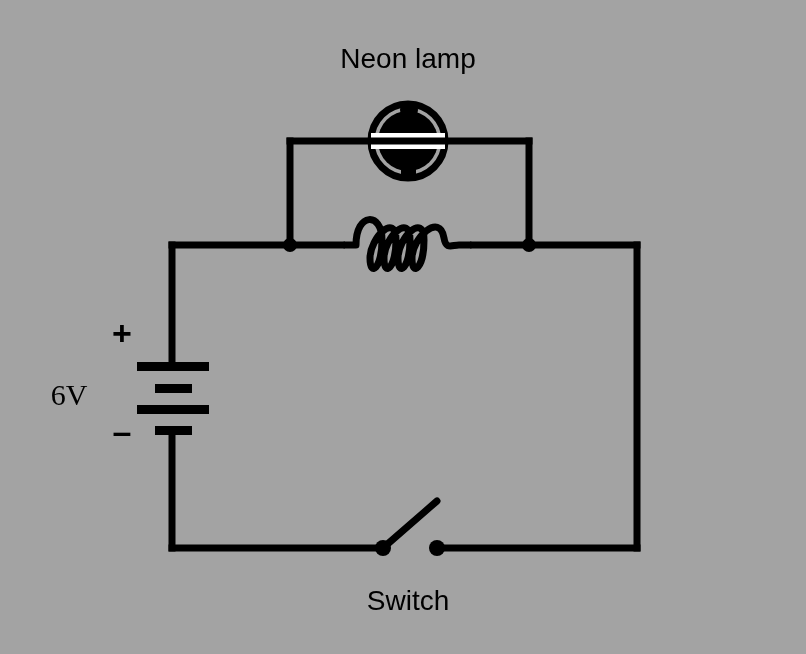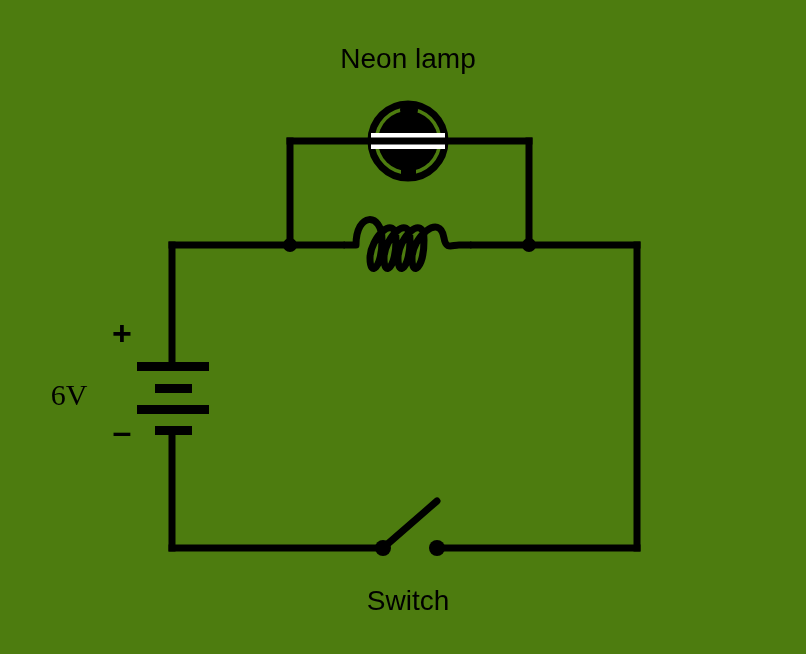--- a/index.html
+++ b/index.html
@@ -10,21 +10,21 @@
   body {
     width: 806px;
     height: 654px;
     overflow: hidden;
     font-family: "Liberation Sans", sans-serif;
   }
   #canvas {
     position: relative;
     width: 806px;
     height: 654px;
-    background: #4d7c0f;
+    background: #a3a3a3;
   }
   svg.diagram {
     position: absolute;
     top: 0;
     left: 0;
     width: 806px;
     height: 654px;
     display: block;
   }
   .wire {

